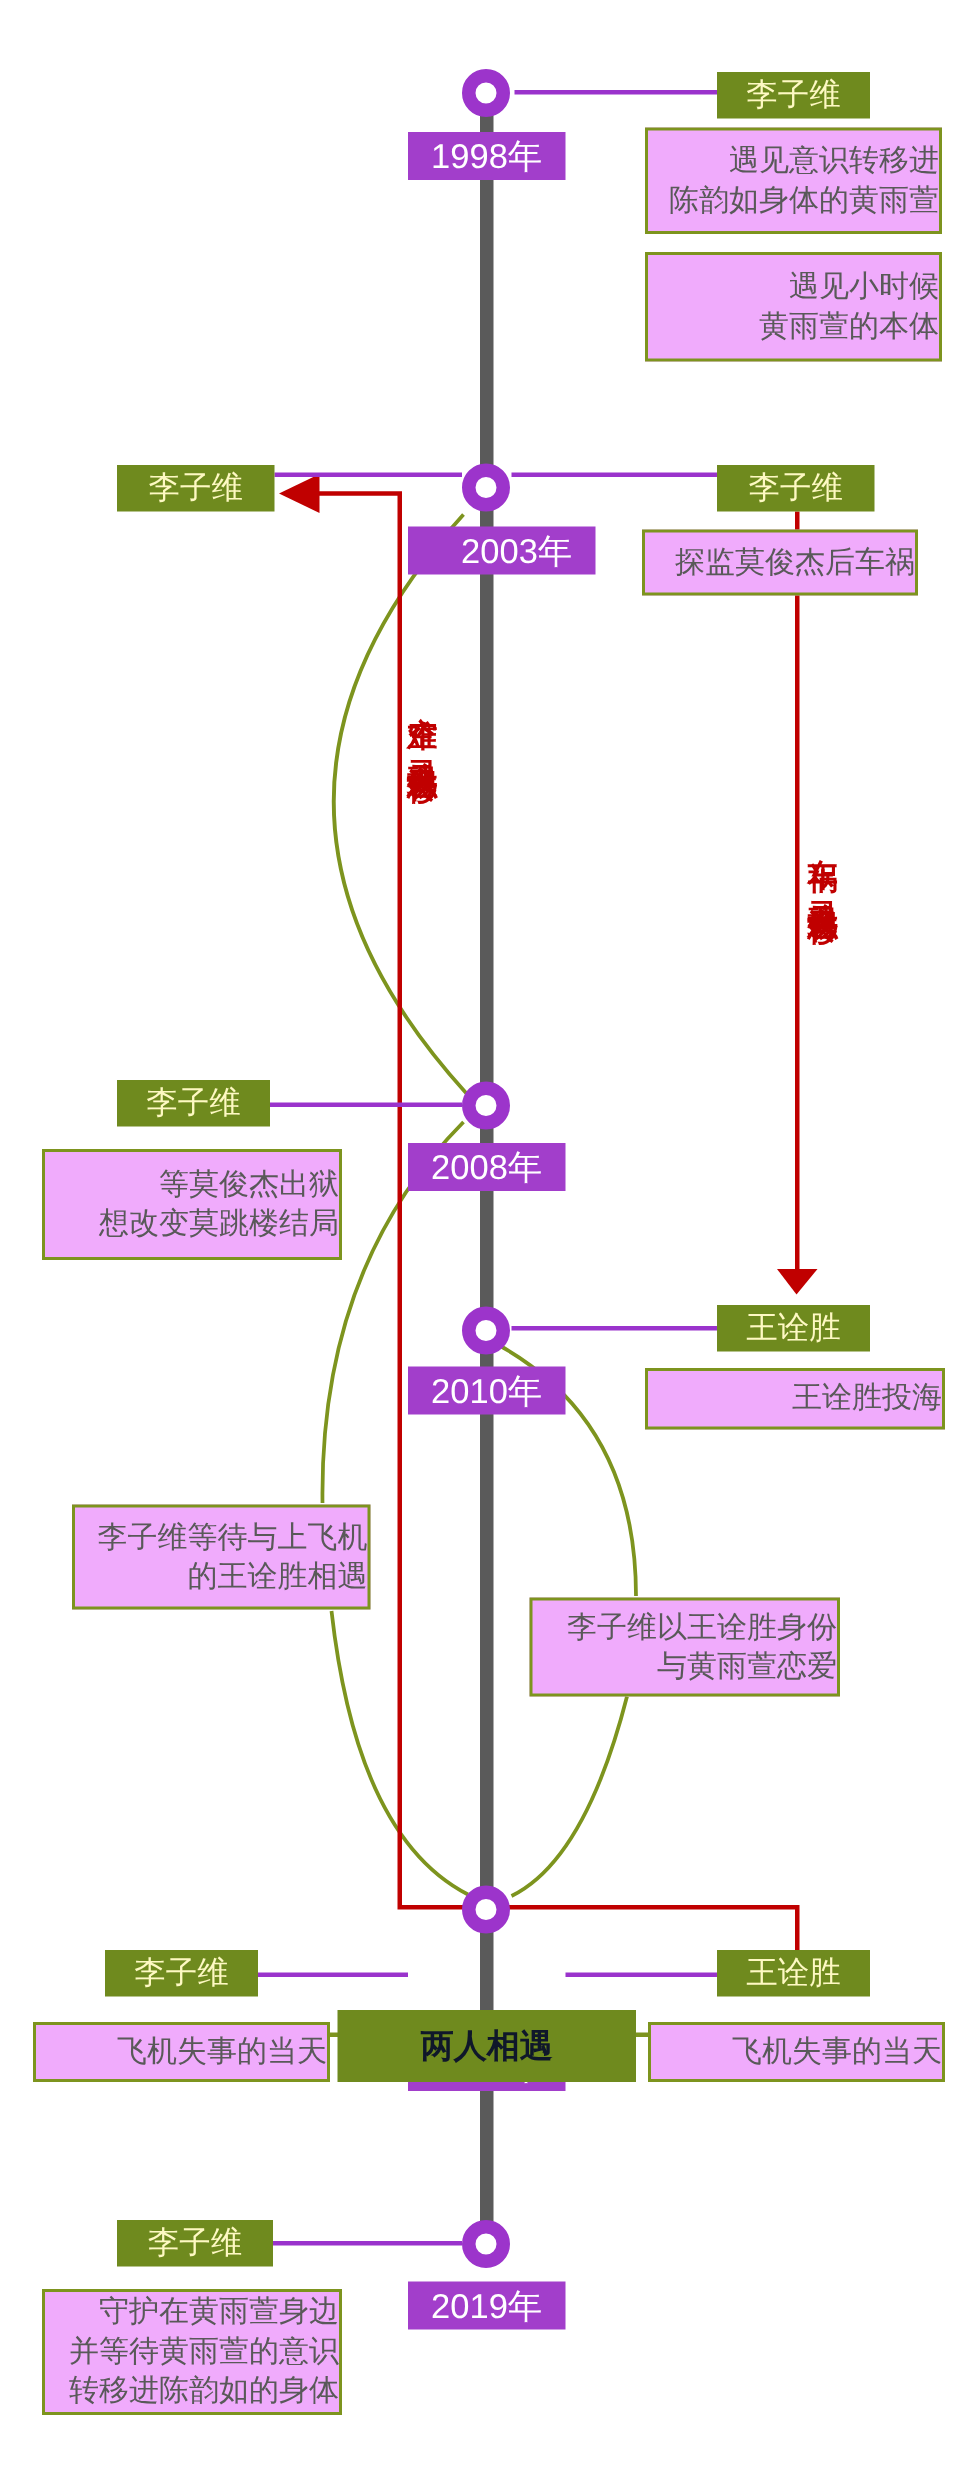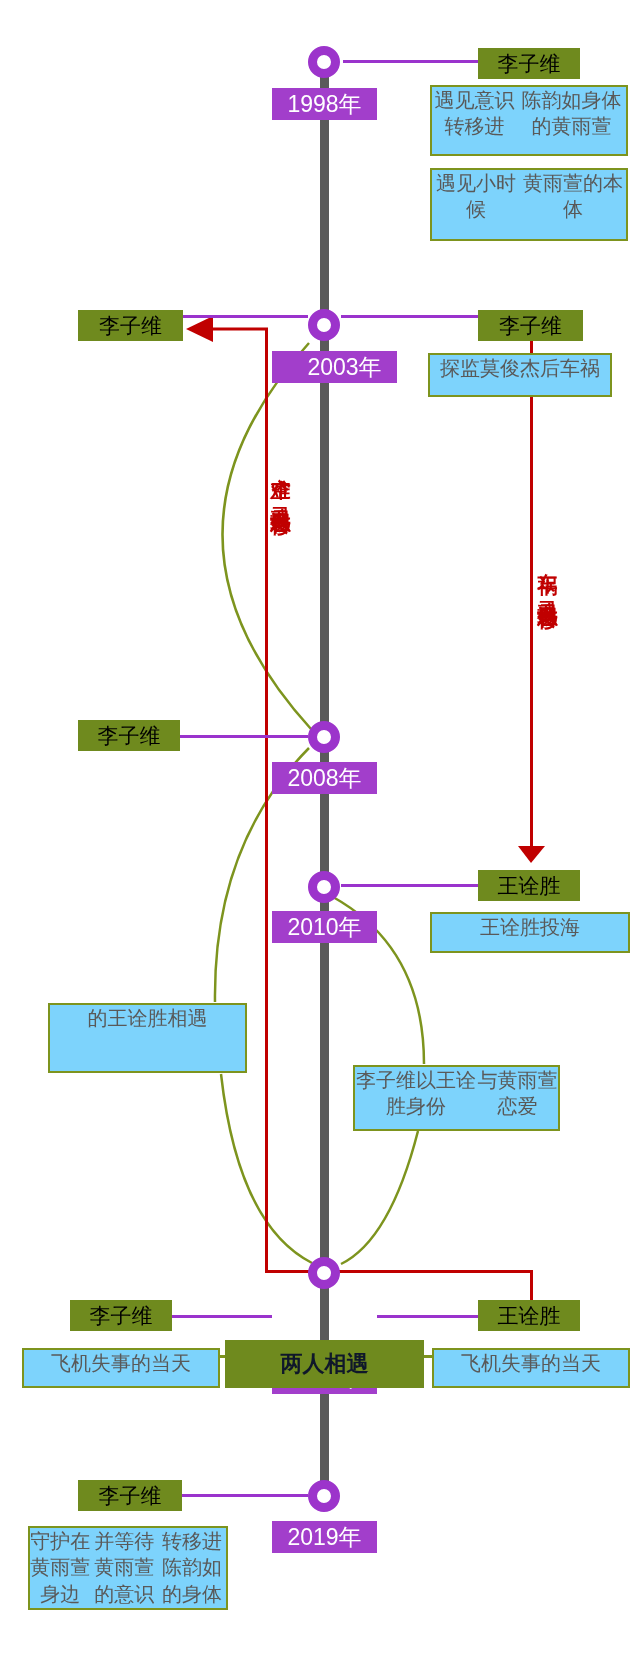--- a/index.html
+++ b/index.html
@@ -14,26 +14,26 @@
   #overlay{position:absolute;left:0;top:0;width:640px;height:1653px;z-index:2;pointer-events:none;}
   
   .pline{height:3px;background:#9a33cc;z-index:2;}
   
   .node{width:32px;height:32px;border-radius:50%;background:#ffffff;border:9px solid #9c34cb;
         box-sizing:border-box;left:308px;z-index:4;}
   
   .year{width:105px;height:32px;left:272px;background:#a23ecb;color:#ffffff;z-index:4;
         font-size:23px;line-height:32px;text-align:center;}
   
-  .badge{height:31px;background:#6f8a1e;color:#000000;z-index:4;
+  .badge{height:31px;background:#6f8a1e;color:#fef9c3;z-index:4;
          font-size:21px;line-height:31px;text-align:center;}
   
-  .note{background:#7dd3fc;border:2px solid #7d941e;color:#595959;z-index:4;
+  .note{background:#f0abfc;border:2px solid #7d941e;color:#595959;z-index:4;
         font-size:20px;line-height:1.32;text-align:center;display:flex;
-        flex-direction:row;justify-content:center;box-sizing:border-box;}
+        flex-direction:column;justify-content:center;box-sizing:border-box;align-items:flex-end;}
   
   .meet{left:225px;top:1340px;width:199px;height:48px;background:#6f8a1e;color:#0f172a;
         z-index:4;font-size:22px;font-weight:bold;line-height:48px;text-align:center;}
   .stub{height:3px;background:#7d941e;z-index:3;}
   
   .vtext{writing-mode:vertical-rl;text-orientation:upright;color:#c00000;font-weight:bold;
          font-size:20px;letter-spacing:2px;z-index:3;white-space:pre;}
 </style>
 </head>
 <body>
@@ -80,30 +80,35 @@
   <div class="abs badge" style="left:78px;top:310px;width:105px;">李子维</div>
   <div class="abs badge" style="left:478px;top:310px;width:105px;">李子维</div>
   <div class="abs note" style="left:428px;top:353px;width:184px;height:44px;">
     <span>探监莫俊杰后车祸</span>
   </div>
 
   <div class="abs pline" style="left:180px;top:735px;width:128px;"></div>
   <div class="abs node" style="top:721px;"></div>
   <div class="abs year" style="top:762px;">2008年</div>
   <div class="abs badge" style="left:78px;top:720px;width:102px;">李子维</div>
+  <div class="abs note" style="left:28px;top:766px;width:200px;height:74px;">
+    <span>等莫俊杰出狱</span>
+    <span>想改变莫跳楼结局</span>
+  </div>
 
   <div class="abs pline" style="left:341px;top:884px;width:137px;"></div>
   <div class="abs node" style="top:871px;"></div>
   <div class="abs year" style="top:911px;">2010年</div>
   <div class="abs badge" style="left:478px;top:870px;width:102px;">王诠胜</div>
   <div class="abs note" style="left:430px;top:912px;width:200px;height:41px;">
     <span>王诠胜投海</span>
   </div>
 
   <div class="abs note" style="left:48px;top:1003px;width:199px;height:70px;">
+    <span>李子维等待与上飞机</span>
     <span>的王诠胜相遇</span>
   </div>
   <div class="abs note" style="left:353px;top:1065px;width:207px;height:66px;">
     <span>李子维以王诠胜身份</span>
     <span>与黄雨萱恋爱</span>
   </div>
 
   <div class="abs pline" style="left:172px;top:1315px;width:100px;"></div>
   <div class="abs pline" style="left:377px;top:1315px;width:101px;"></div>
   <div class="abs node" style="top:1257px;"></div>

